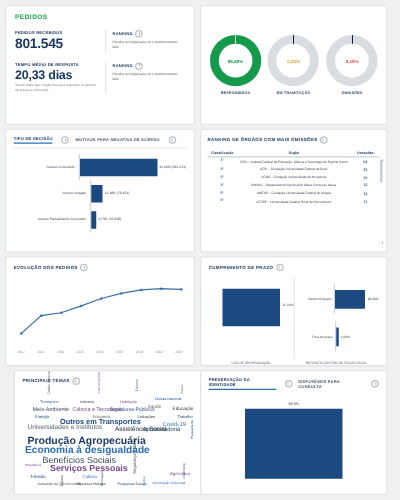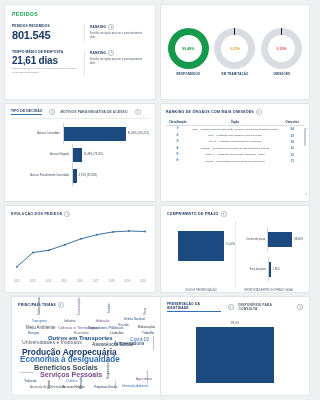--- a/index.html
+++ b/index.html
@@ -131,21 +131,21 @@
       </div>
       <div class="kpir">
         <div class="kpirttl"><span>RANKING</span><span class="info"></span></div>
         <div class="kpirtxt">Escolha um órgão para ver o posicionamento dele.</div>
       </div>
     </div>
 
     <div class="kpirow">
       <div class="kpil">
         <div class="kpilabel">TEMPO MÉDIO DE RESPOSTA</div>
-        <div class="kpibig sm">21,61 dias</div>
+        <div class="kpibig sm">20,33 dias</div>
         <div class="kpinote">Tempo médio que o órgão leva para responder os pedidos de acesso à informação.</div>
       </div>
       <div class="kpir">
         <div class="kpirttl"><span>RANKING</span><span class="info"></span></div>
         <div class="kpirtxt">Escolha um órgão para ver o posicionamento dele.</div>
       </div>
     </div>
   </div>
 
   <div class="card" id="donuts">
@@ -312,21 +312,21 @@
       <div style="width:50%;" class="caption">USO DE PRORROGAÇÃO</div>
       <div style="width:50%;" class="caption">RESPOSTA DENTRO DO PRAZO LEGAL</div>
     </div>
   </div>
 
   <div class="card" id="temas">
     <div class="ttl"><span>PRINCIPAIS TEMAS</span><span class="info"></span></div>
     <div class="cloud" id="cloud">
         <span class="w" style="left: 4px; top: 36px; font-size: 8.4px; color: rgb(27, 58, 99); font-weight: bold;">Produção Agropecuária</span>
         <span class="w" style="left: 2px; top: 44px; font-size: 8.14px; color: rgb(47, 111, 181); font-weight: bold;">Economia à desigualdade</span>
-        <span class="w" style="left: 16px; top: 52px; font-size: 7.21px; color: rgb(61, 74, 88); font-weight: bold;">Benefícios Sociais</span>
+        <span class="w" style="left: 16px; top: 52px; font-size: 7.21px; color: rgb(61, 74, 88); font-weight: normal;">Benefícios Sociais</span>
         <span class="w" style="left: 22px; top: 60px; font-size: 7.08px; color: rgb(123, 74, 140); font-weight: bold;">Serviços Pessoais</span>
         <span class="w" style="left: 30px; top: 24px; font-size: 5.89px; color: rgb(27, 74, 128); font-weight: bold;">Outros em Transportes</span>
         <span class="w" style="left: 4px; top: 28px; font-size: 5.23px; color: rgb(85, 97, 110); font-weight: normal;">Universidades e Institutos</span>
         <span class="w" style="left: 74px; top: 30px; font-size: 5.1px; color: rgb(34, 44, 58); font-weight: normal;">Assistência Social</span>
         <span class="w" style="left: 96px; top: 30px; font-size: 4.7px; color: rgb(27, 58, 99); font-weight: normal;">Aposentadoria</span>
         <span class="w" style="left: 112px; top: 26px; font-size: 4.7px; color: rgb(47, 111, 181); font-weight: normal;">Covid-19</span>
         <span class="w" style="left: 8px; top: 14px; font-size: 4.44px; color: rgb(61, 74, 88); font-weight: normal;">Meio Ambiente</span>
         <span class="w" style="left: 40px; top: 14px; font-size: 4.31px; color: rgb(123, 74, 140); font-weight: normal;">Ciência e Tecnologia</span>
         <span class="w" style="left: 70px; top: 14px; font-size: 4.04px; color: rgb(27, 74, 128); font-weight: normal;">Servidores Públicos</span>
         <span class="w" style="left: 100px; top: 12px; font-size: 3.78px; color: rgb(85, 97, 110); font-weight: normal;">Saúde</span>

